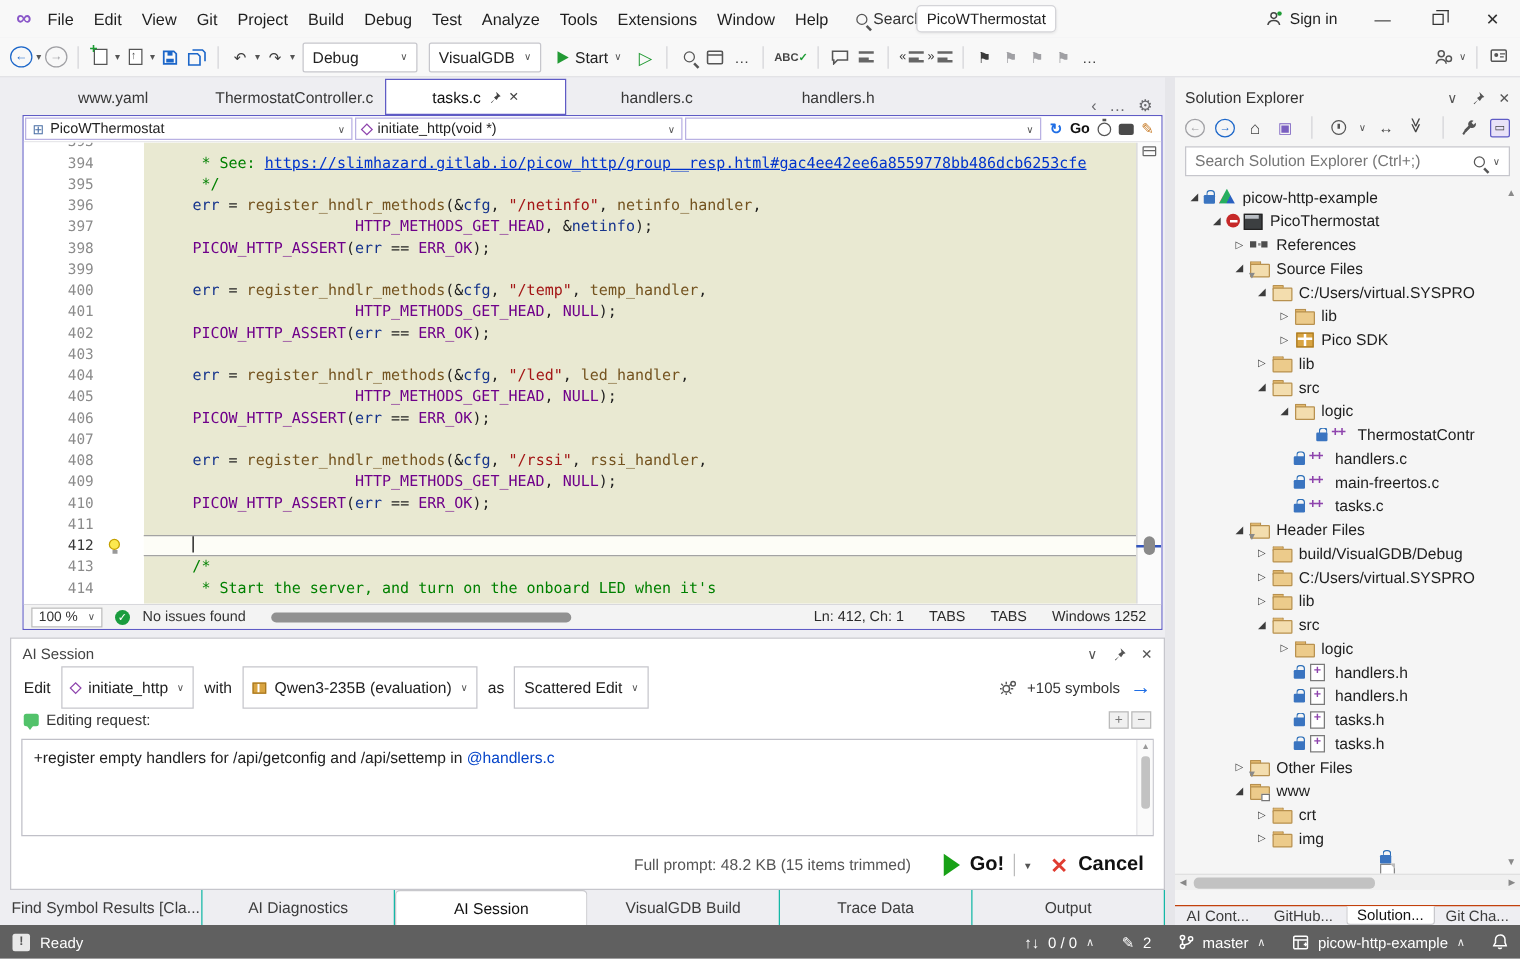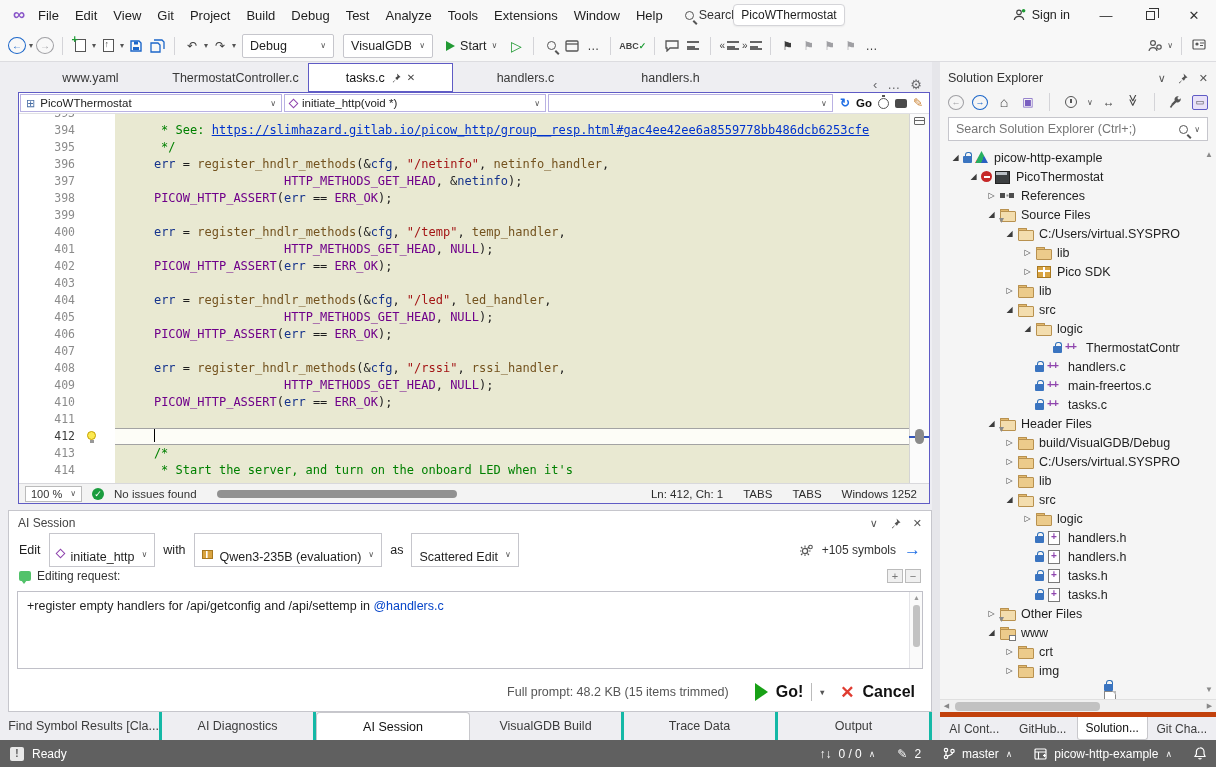--- a/index.html
+++ b/index.html
@@ -106,21 +106,21 @@
 .okdot{width:12px;height:12px;border-radius:50%;background:#1a9c3e;color:#fff;font-size:9px;display:flex;align-items:center;justify-content:center}
 .hsb-track{flex:1;height:10px;display:flex;align-items:center;margin:0 10px}
 .hsb-thumb{width:58%;height:8px;border-radius:4px;background:#919191}
 .edst-right{display:flex;gap:20px;padding-right:6px;color:#2b2b2b}
 
 
 .aipanel{position:absolute;top:448px;left:8px;width:924px;height:202px;background:#fff;border:1px solid #c6c6cc}
 .aihd{height:24px;display:flex;align-items:center;padding:0 9px;font-size:12px;color:#444}
 .aihd .hdicons{margin-left:auto;display:flex;gap:12px;align-items:center;color:#555;font-size:11px}
 .aictrl{height:30px;display:flex;align-items:center;padding:0 10px;gap:8px;font-size:12.5px}
-.dd{height:24px;border:1px solid #c6c6cc;background:#fff;display:flex;gap:7px;padding:16px 7px;font-size:12.5px}
+.dd{height:24px;border:1px solid #c6c6cc;background:#fff;display:flex;align-items:center;gap:7px;padding:16px 7px;font-size:12.5px}
 .pkg{width:11px;height:9px;background:linear-gradient(#fff,#fff) center/1.6px 100% no-repeat,#d9a441;border:1px solid #a87820}
 .aictrl-right{margin-left:auto;display:flex;align-items:center;gap:8px;font-size:12px;color:#333}
 .send{color:#1f6ee5;font-size:17px;font-weight:bold}
 .reqrow{height:22px;display:flex;align-items:center;padding:0 10px;gap:6px;font-size:12px;color:#333}
 .chatic{width:12px;height:10px;background:#52c26a;border-radius:2px;position:relative}
 .chatic::after{content:"";position:absolute;left:2px;bottom:-3px;border-left:3px solid transparent;border-right:3px solid transparent;border-top:4px solid #52c26a}
 .pmbtns{margin-left:auto;display:flex;gap:2px}
 .pmbtn{width:16px;height:14px;border:1px solid #bbb;background:#f0f0f0;display:flex;align-items:center;justify-content:center;font-size:11px;color:#777;line-height:1}
 .reqbox{position:absolute;left:8px;right:8px;top:80px;bottom:42px;border:1px solid #c0c0c8;background:#fff;font-size:12.5px}
 .reqtext{padding:7px 9px;padding-right:22px}
@@ -131,21 +131,21 @@
 .aiactions{position:absolute;left:0;right:0;bottom:0;height:38px;display:flex;align-items:center;justify-content:flex-end;gap:16px;padding-right:16px}
 .promptinfo{font-size:12.5px;color:#555;margin-right:10px}
 .gobtn{display:flex;align-items:center;gap:8px;font-size:16px;font-weight:bold;color:#111}
 .gotri{width:0;height:0;border-left:13px solid #18a116;border-top:9px solid transparent;border-bottom:9px solid transparent}
 .gosplit{width:1px;height:18px;background:#bbb}
 .cancelbtn{display:flex;align-items:center;gap:8px;font-size:16px;font-weight:bold;color:#111}
 .redx{color:#e03c31;font-weight:bold;font-size:17px}
 
 
 .lefttabs{position:absolute;top:650px;left:8px;width:924px;height:28px;display:flex;align-items:stretch}
-.ltab{width:154px;display:flex;align-items:center;justify-content:center;font-size:12.5px;color:#3c3c3c;border-right:3px solid #14b8a6}
+.ltab{width:154px;display:flex;align-items:center;justify-content:center;font-size:12.5px;color:#3c3c3c;border-right:1px solid #14b8a6}
 .ltab.active{background:#fff;border:1px solid #c8c8cc;border-bottom:none;border-radius:4px 4px 0 0;color:#111}
 
 
 .sehd{height:26px;display:flex;align-items:center;padding:6px 8px 0;font-size:12.5px;color:#333}
 .sehd .hdicons{margin-left:auto;display:flex;gap:11px;align-items:center;color:#555;font-size:11px}
 .setools{height:28px;display:flex;align-items:center;gap:8px;padding:0 8px;color:#444}
 .seic{display:flex;align-items:center;justify-content:center;min-width:16px;font-size:12px}
 .circ2{width:15px;height:15px;border-radius:50%;border:1.3px solid currentColor;display:flex;align-items:center;justify-content:center;font-size:9px}
 .clockic{width:12px;height:12px;border:1.4px solid #555;border-radius:50%;position:relative}
 .clockic::after{content:"";position:absolute;left:4.5px;top:2px;width:1.5px;height:4px;background:#555}
@@ -181,21 +181,21 @@
 .ic-hdr::before{content:"";position:absolute;left:2px;top:1px;width:10px;height:12px;background:#fff;border:1px solid #7a7a7a}
 .ic-hdr::after{content:"+";position:absolute;left:5px;top:1px;font-size:10px;font-weight:bold;color:#8e44ad}
 .ic-sdk::after{content:"";position:absolute;left:2px;top:2px;width:12px;height:10px;background:linear-gradient(#fff,#fff) 50% 0/2px 100% no-repeat,linear-gradient(#fff,#fff) 0 40%/100% 2px no-repeat,#d9a441;border:1px solid #a87820}
 .ic-html::before{content:"";position:absolute;left:3px;top:0;width:10px;height:13px;background:#fff;border:1px solid #888}
 .ic-html::after{content:"";position:absolute;right:2px;top:0;border-left:4px solid transparent;border-top:4px solid #bbb}
 .scrollhint{position:absolute;right:3px;font-size:8px;color:#8a8a8a}
 .sehsb{position:absolute;left:0;right:0;bottom:28px;height:13px;display:flex;align-items:center;background:#f0f0f0;border-top:1px solid #e0e0e0}
 .sehsb .ar{width:13px;font-size:7px;color:#888;text-align:center}
 .sehsb .tr{flex:1;height:9px;position:relative}
 .sehsb .th{position:absolute;left:2px;top:0;width:58%;height:9px;background:#c2c2c2;border-radius:4px}
-.righttabs{position:absolute;left:0;right:0;bottom:0;height:28px;display:flex;background:var(--strip);border-top:5px solid #c2410c}
+.righttabs{position:absolute;left:0;right:0;bottom:0;height:16px;display:flex;background:var(--strip);border-top:1px solid #c2410c}
 .rtab{flex:1;display:flex;align-items:center;justify-content:center;font-size:12px;color:#3c3c3c;white-space:nowrap;overflow:hidden}
 .rtab.active{background:#fff;border:1px solid #c8c8cc;border-top:none;border-radius:0 0 3px 3px;color:#111}
 
 
 .statusbar{position:absolute;left:0;right:0;bottom:0;height:27px;background:var(--status);color:#fff;display:flex;align-items:center;font-size:12px;padding:0 10px;gap:8px}
 .sbready{width:14px;height:14px;background:#e8e8e8;color:#555;font-size:10px;font-weight:bold;display:flex;align-items:center;justify-content:center;border-radius:2px}
 .sbright{margin-left:auto;display:flex;align-items:center;gap:7px}
 .sb-caret{font-size:9px;opacity:.9}
 .sbgap{width:8px}
 svg{display:block}

